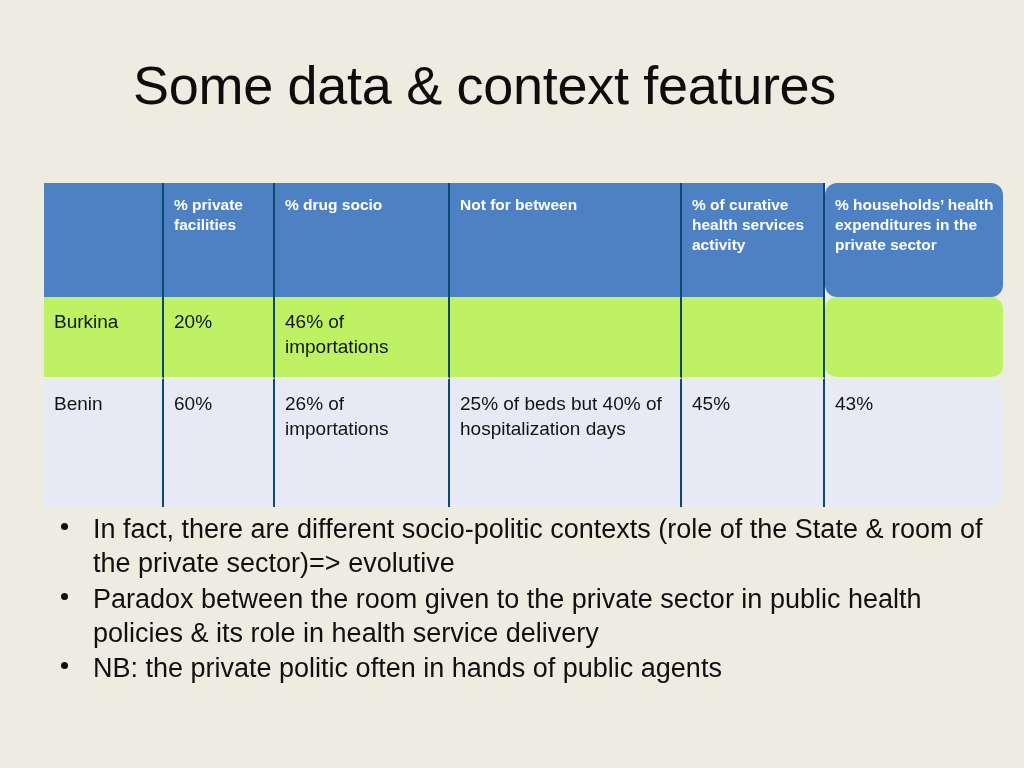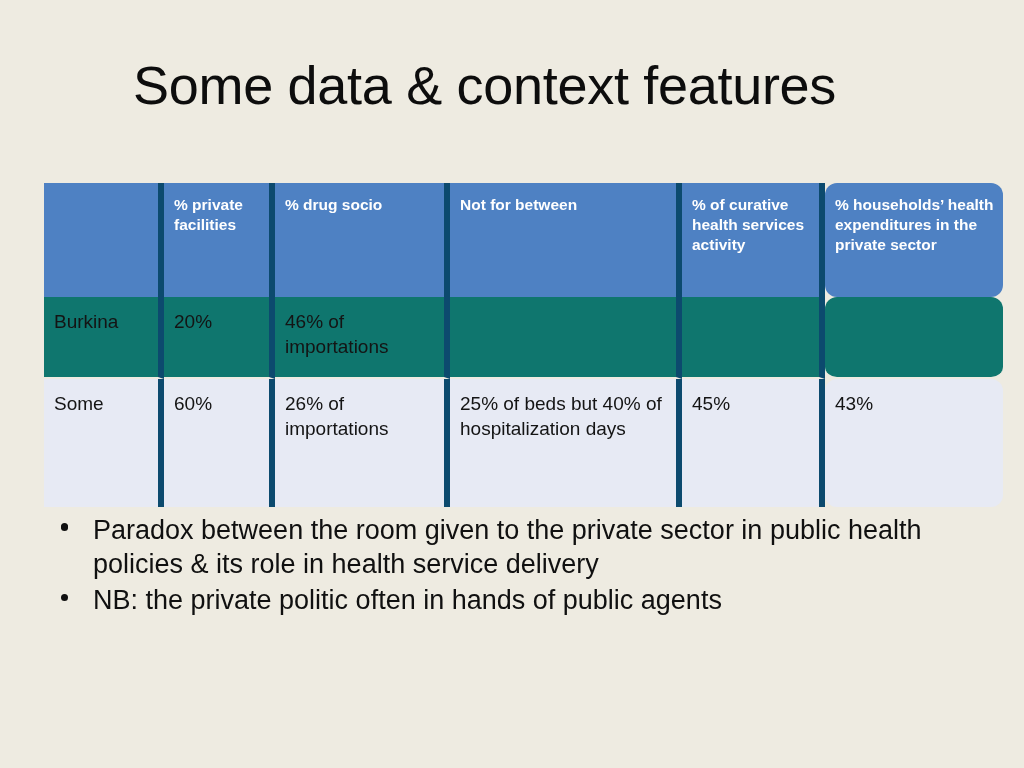--- a/index.html
+++ b/index.html
@@ -40,41 +40,41 @@
     left: 44px;
     top: 183px;
     width: 959px;
     border-collapse: separate;
     border-spacing: 0;
     table-layout: fixed;
   }
   .data-table td {
     vertical-align: top;
     padding: 12px 8px 6px 10px;
-    border-right: 6px solid #0c4a6e;
+    border-right: 2px solid #0c4a6e;
     border-bottom: 2px solid #eeebe1;
   }
   .data-table tr td:last-child {
     border-right: none;
     border-radius: 12px;
   }
   .data-table tr:last-child td {
     border-bottom: none;
   }
 
   thead td {
     background: #4e81c3;
     color: #ffffff;
     font-size: 15.5px;
     font-weight: bold;
     line-height: 1.28;
     height: 96px;
   }
   .row-a td {
-    background: #0f766e;
+    background: #bef264;
     color: #141414;
     font-size: 19px;
     line-height: 1.33;
     height: 62px;
   }
   .row-b td {
     background: #e7eaf4;
     color: #141414;
     font-size: 19px;
     line-height: 1.33;
@@ -176,21 +176,21 @@
         </td>
         <td>
           <span class="cell-txt"></span>
         </td>
         <td>
           <span class="cell-txt"></span>
         </td>
       </tr>
       <tr class="row-b">
         <td>
-          <span class="cell-txt">Some</span>
+          <span class="cell-txt">Benin</span>
         </td>
         <td>
           <span class="cell-txt">60%</span>
         </td>
         <td>
           <span class="cell-txt">26% of importations</span>
         </td>
         <td>
           <span class="cell-txt">25% of beds but 40% of hospitalization days</span>
         </td>
@@ -200,20 +200,21 @@
         <td>
           <span class="cell-txt">43%</span>
         </td>
       </tr>
     </tbody>
   </table>
 
   <ul class="bullets">
     <li>
       <span class="dot"></span>
+      <span>In fact, there are different socio-politic contexts (role of the State &amp; room of the private sector)=&gt; evolutive</span>
     </li>
     <li>
       <span class="dot"></span>
       <span>Paradox between the room given to the private sector in public health policies &amp; its role in health service delivery</span>
     </li>
     <li>
       <span class="dot"></span>
       <span>NB: the private politic often in hands of public agents</span>
     </li>
   </ul>

